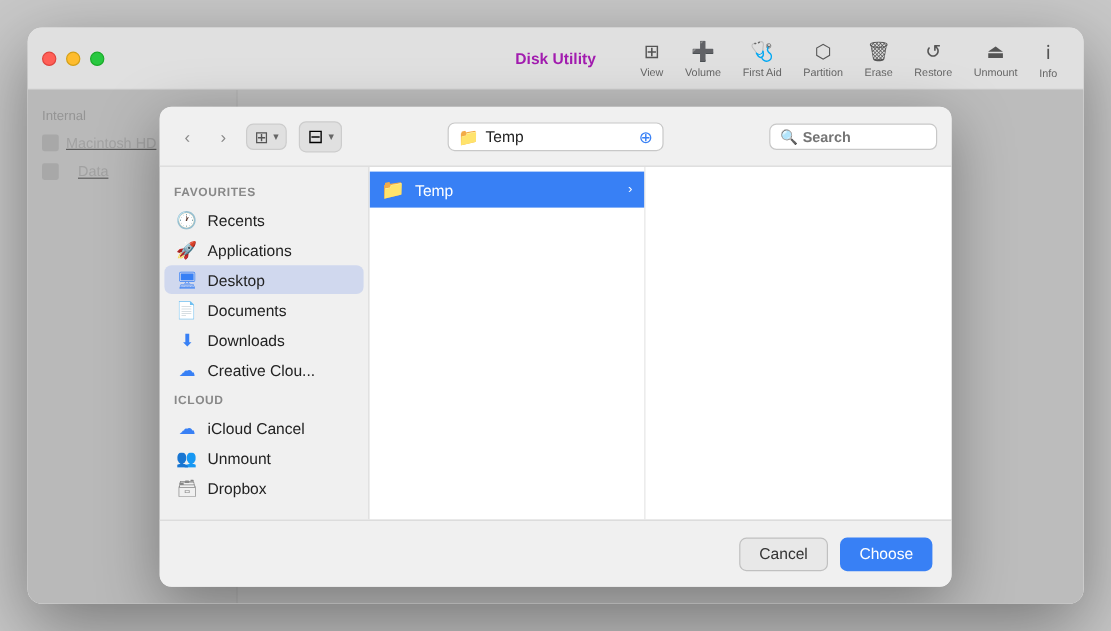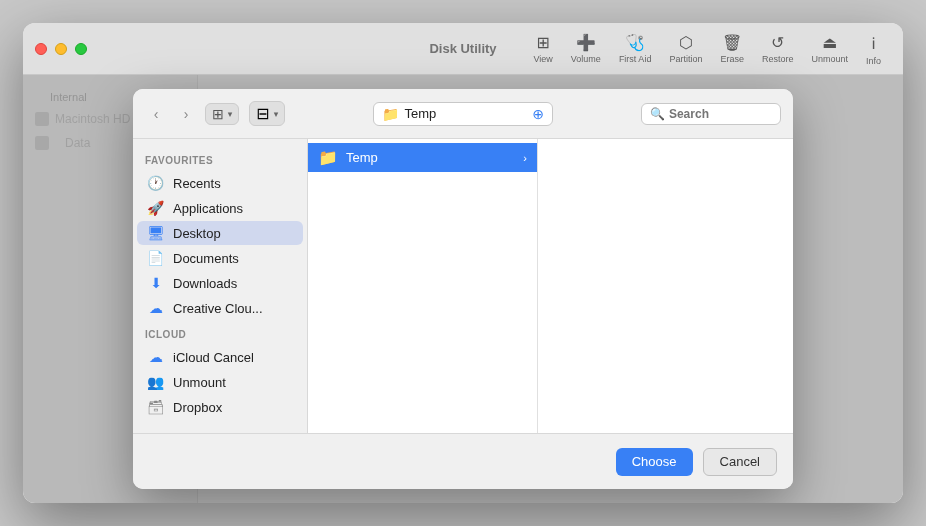--- a/index.html
+++ b/index.html
@@ -56,21 +56,21 @@
       position: absolute;
       left: 50%;
       transform: translateX(-50%);
       display: flex;
       align-items: center;
       gap: 6px;
     }
     .title-text {
       font-size: 13px;
       font-weight: 600;
-      color: #737373;
+      color: #a21caf;
     }
 
     .toolbar-icons {
       display: flex;
       gap: 18px;
       margin-left: auto;
       margin-right: 10px;
       align-items: center;
     }
     .toolbar-icon-group {
@@ -322,28 +322,28 @@
 
     .window-bg {
       position: absolute;
       top: 0; left: 0; right: 0; bottom: 0;
       background: #ebebeb;
     }
     .int-label {
       font-size: 11px;
       color: #888;
       padding: 8px 12px 4px 12px;
-      margin-left: 15px;
     }
     .int-item {
       display: flex;
       align-items: center;
       padding: 5px 12px;
       gap: 6px;
       cursor: pointer;
+      text-decoration: underline;
     }
     .int-item-icon {
       width: 14px;
       height: 14px;
       background: #bbb;
       border-radius: 2px;
     }
     .int-item-label { font-size: 12px; color: #aaa; }
   </style>
 </head>
@@ -499,20 +499,20 @@
                 <span class="file-row-icon" style="color:white;">📁</span>
                 <span class="file-row-label">Temp</span>
                 <span class="file-row-chevron">›</span>
               </div>
             </div>
             <div class="detail-column"></div>
           </div>
         </div>
 
         <div class="picker-footer">
+          <button class="btn btn-cancel">Cancel</button>
           <button class="btn btn-choose">Choose</button>
-          <button class="btn btn-cancel">Cancel</button>
         </div>
 
       </div>
     </div>
   </div>
 </div>
 
 </body></html>

